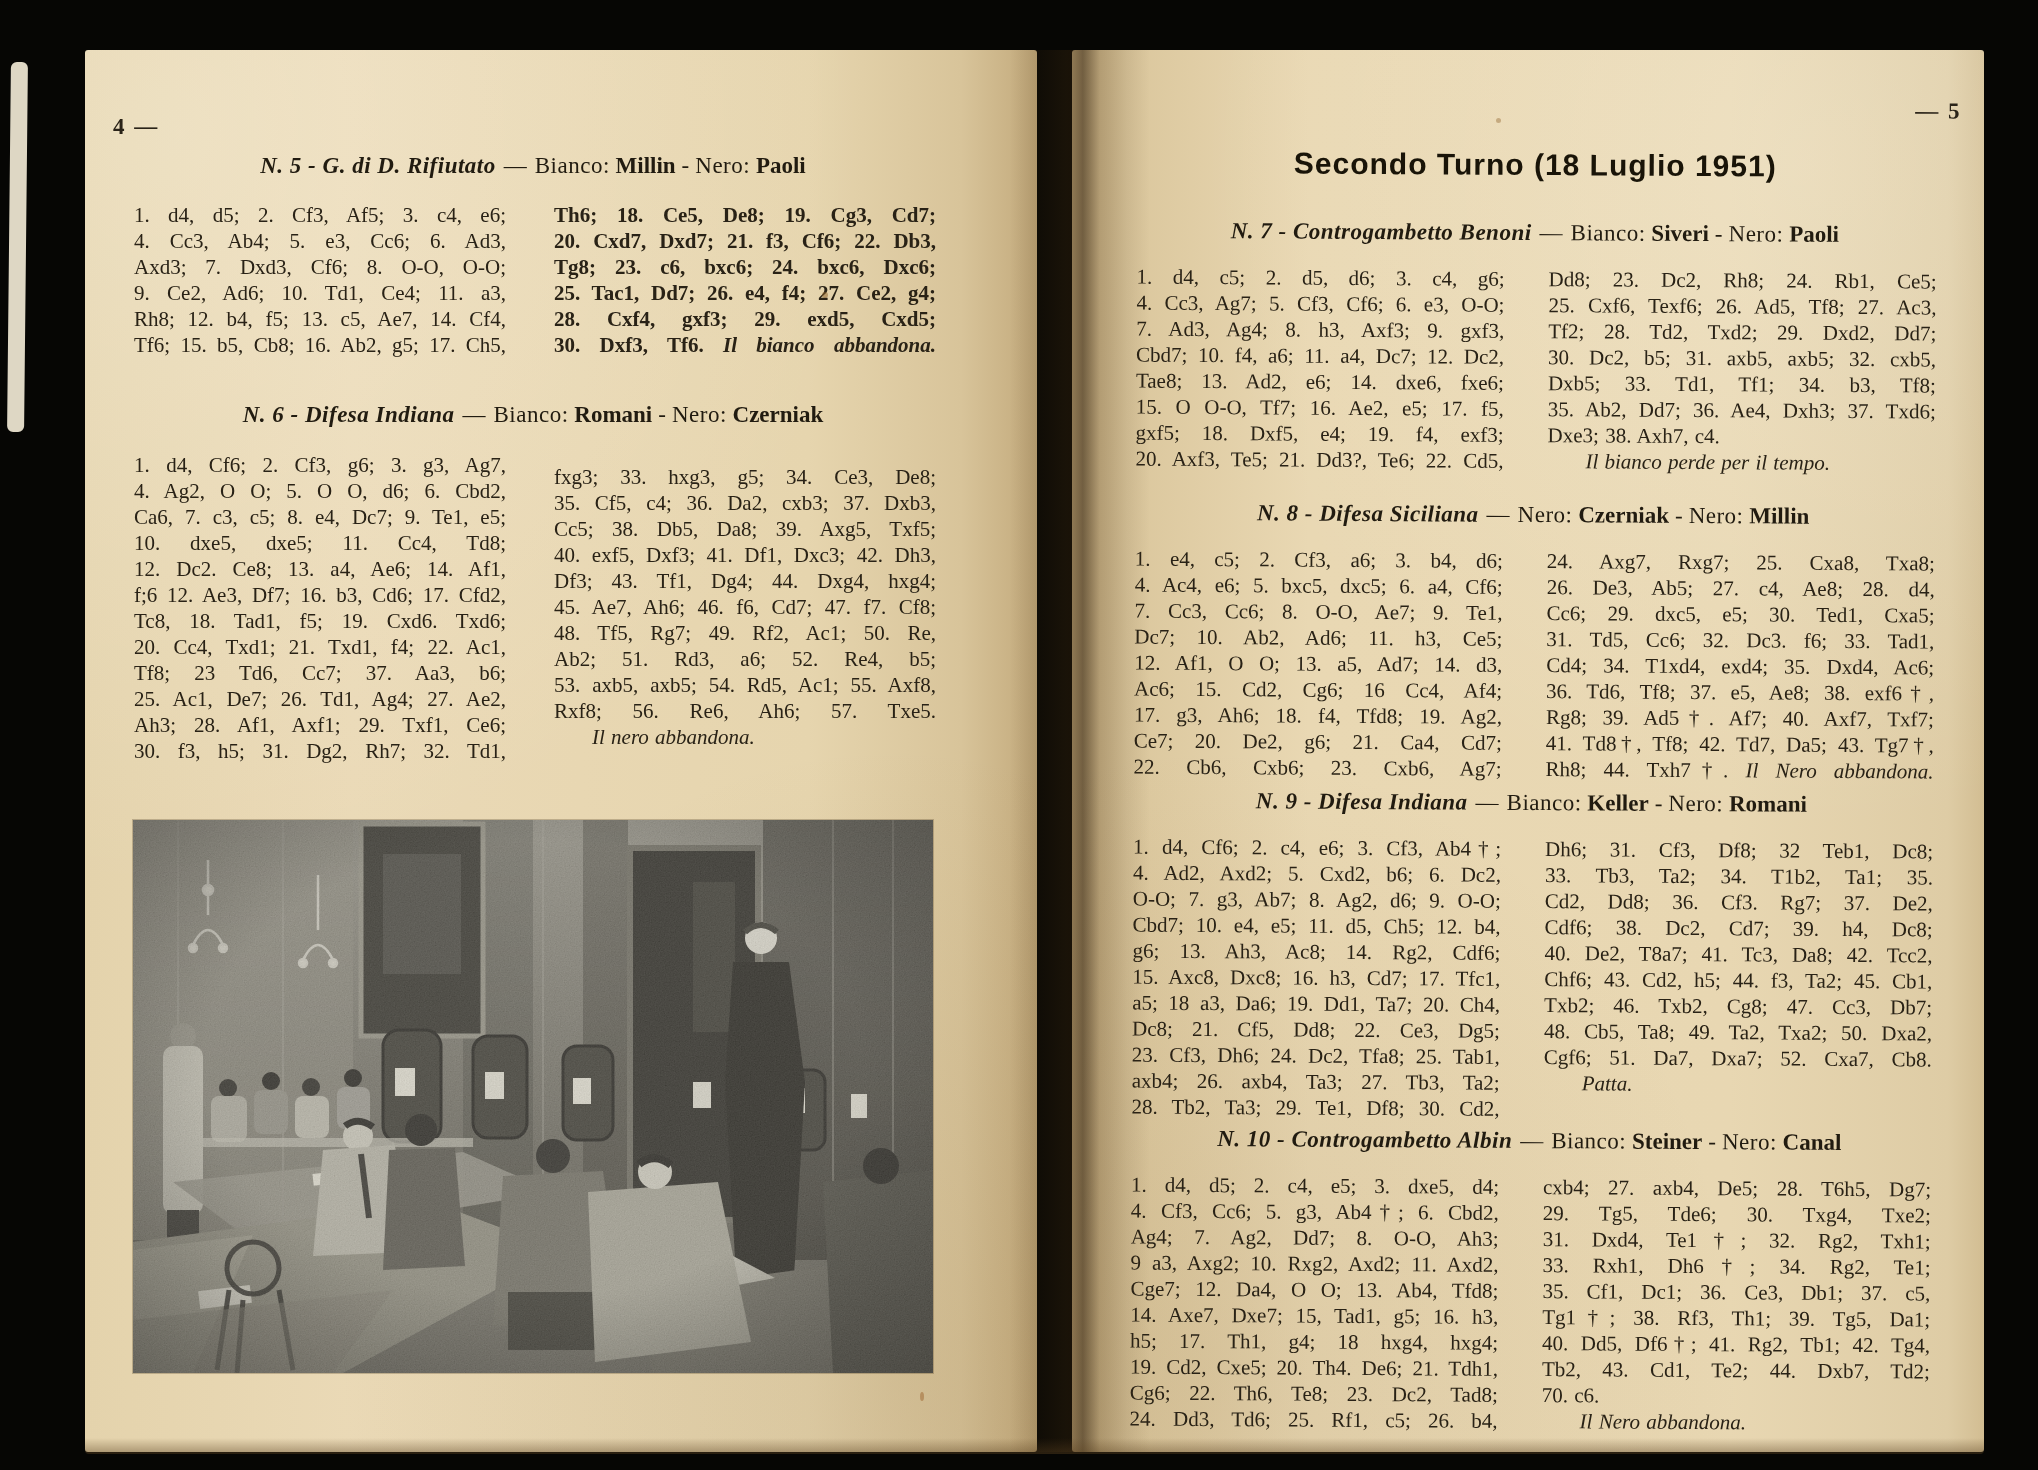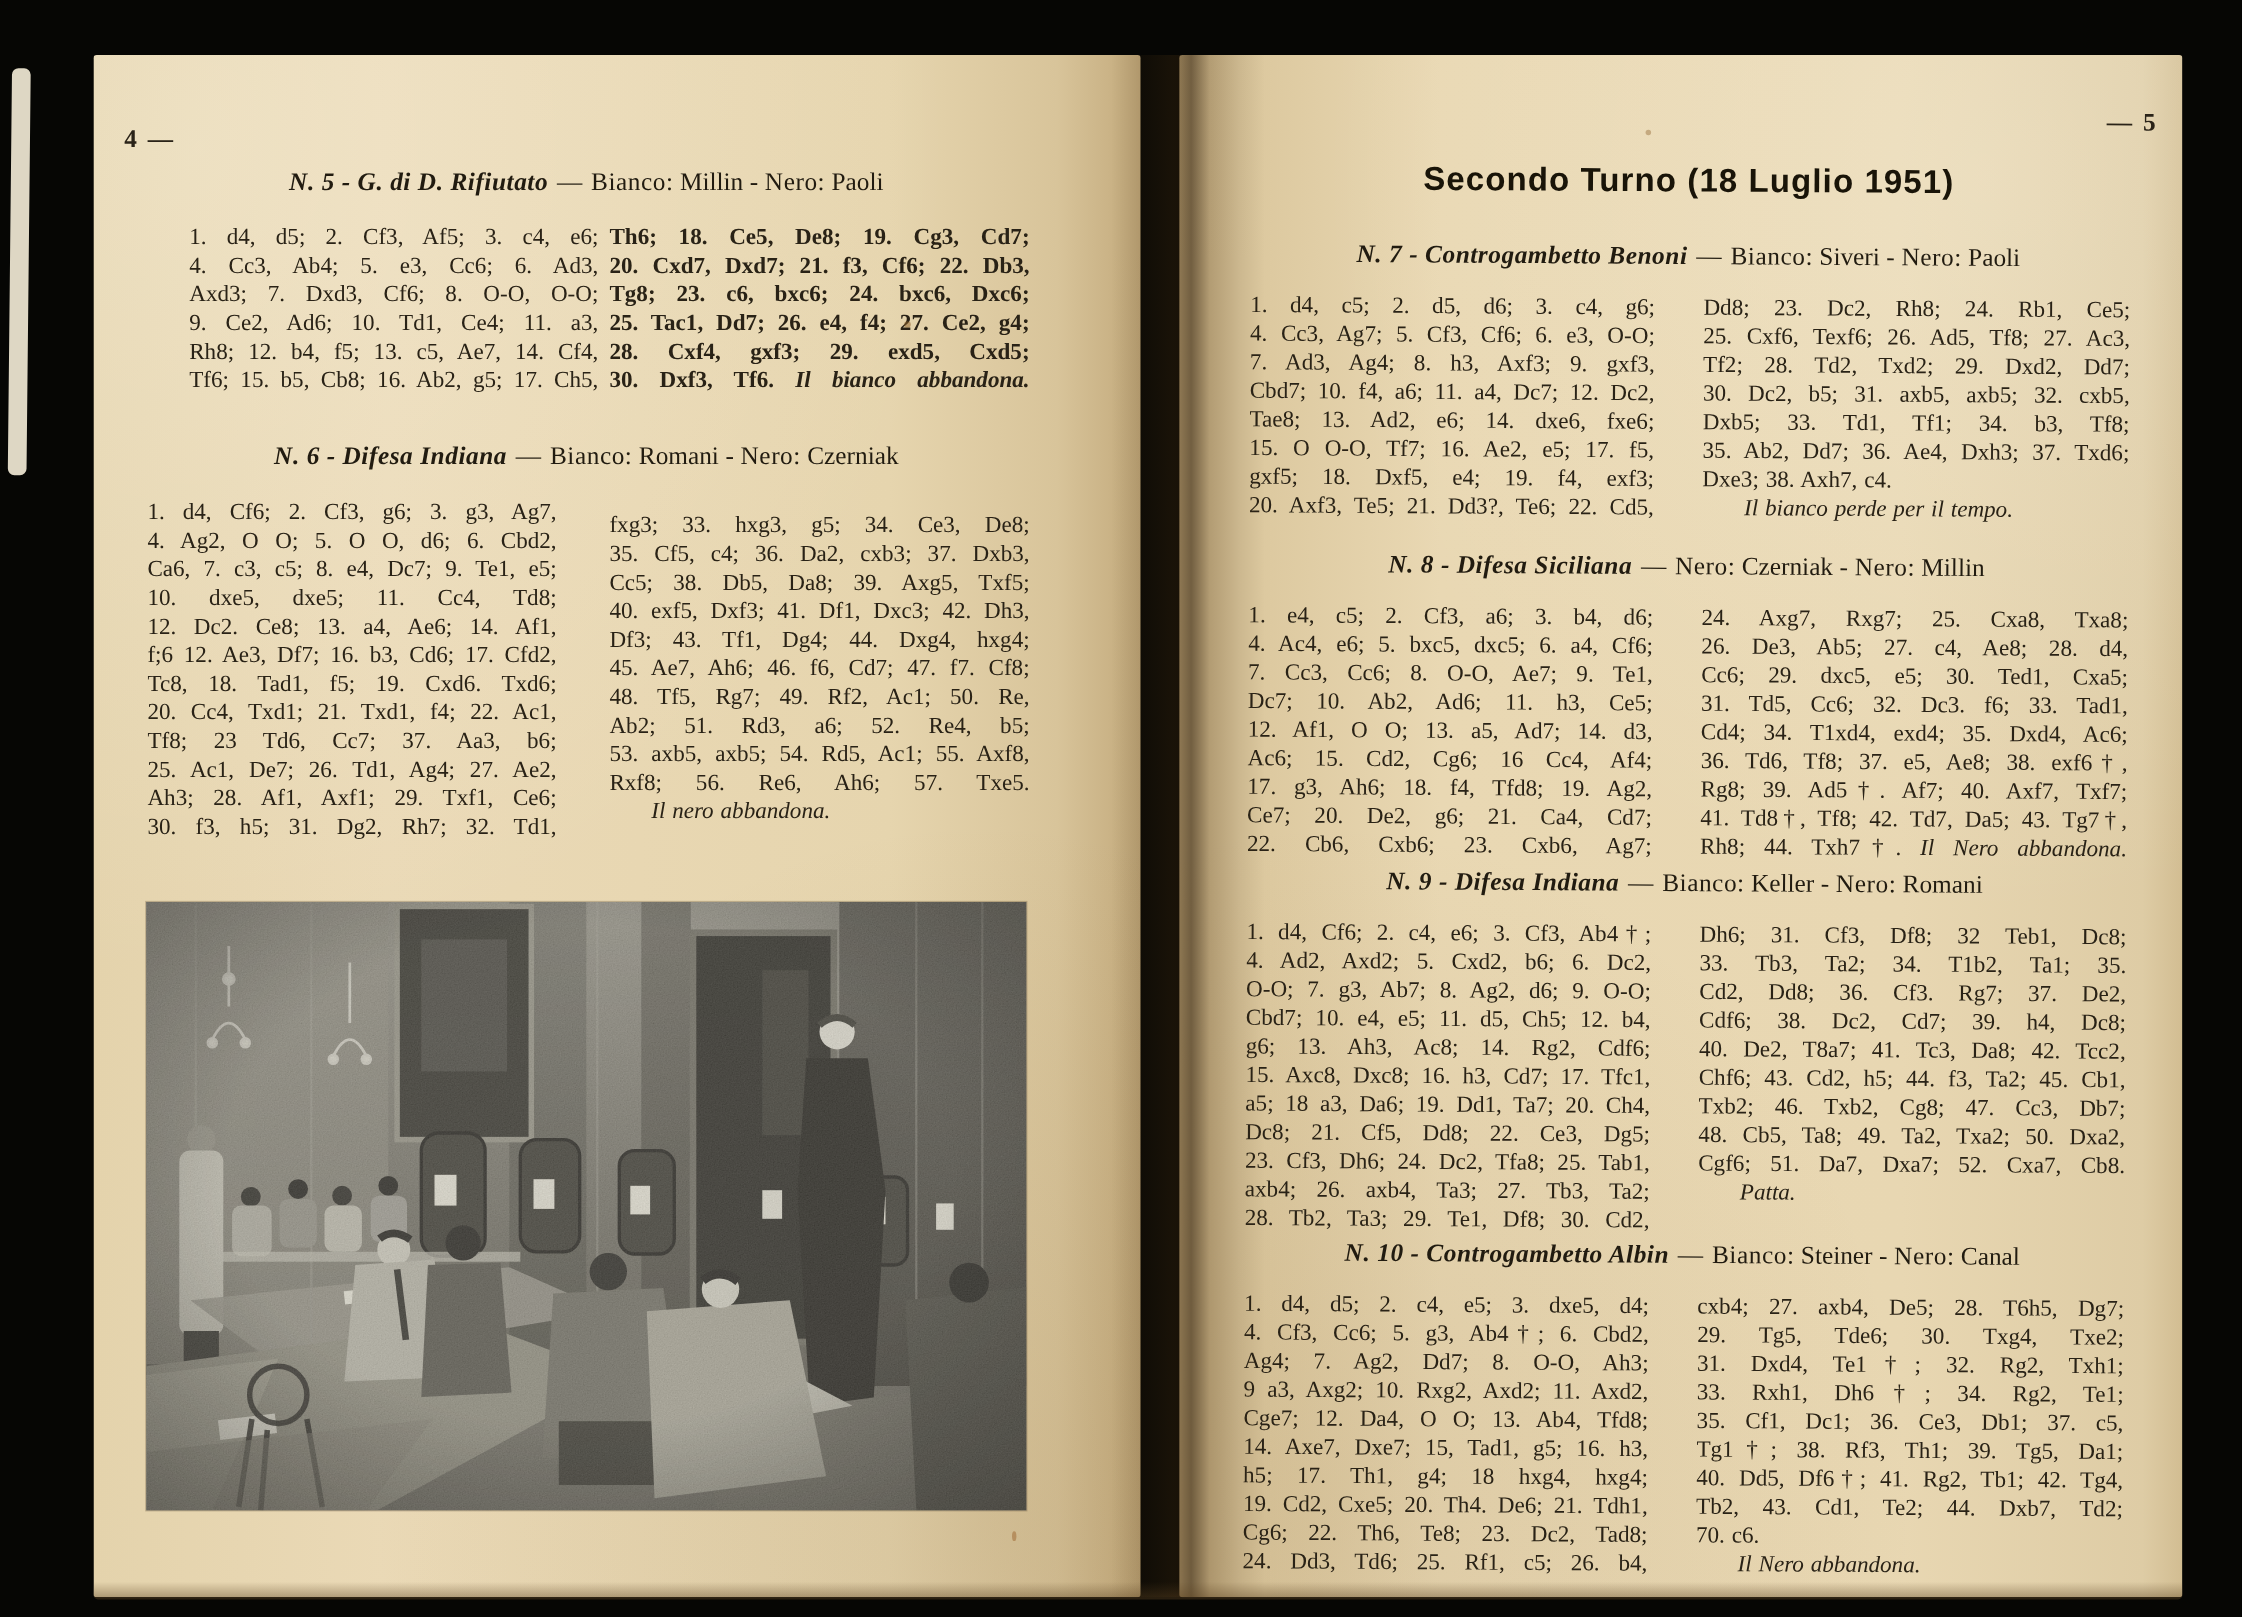--- a/index.html
+++ b/index.html
@@ -26,21 +26,21 @@
   .speck{position:absolute;border-radius:50%;}
 
   .pagenum{position:absolute;font-weight:bold;font-size:23px;color:#2a2318;letter-spacing:2px;}
   .section-header{position:absolute;left:62px;width:804px;text-align:center;
     font-family:"Liberation Sans","DejaVu Sans",sans-serif;font-weight:800;font-size:30px;
     color:#191408;letter-spacing:1px;}
   .g-head{position:absolute;text-align:center;font-size:23px;color:#211b10;white-space:nowrap;}
   .g-open{font-style:italic;font-weight:700;letter-spacing:.5px;}
   .g-dash{padding:0 8px;}
   .g-lbl{letter-spacing:.5px;}
-  .g-name{font-weight:400;margin-top:22px;}
+  .g-name{font-weight:700;margin-top:22px;}
   .g-hy{padding:0 6px;}
   .col{position:absolute;font-size:21px;color:#292216;}
   .tline{height:26px;line-height:26px;overflow:hidden;text-align:justify;text-align-last:justify;
          word-spacing:1px;}
   .tline.nojust{text-align:left;text-align-last:left;}
   .tline.ind{text-align:left;text-align-last:left;text-indent:38px;}
   .it{font-style:italic;}
   .photo{position:absolute;left:48px;top:770px;width:800px;height:553px;background:#6a675c;
          box-shadow:0 0 0 1px rgba(60,45,20,.25);}
   .photo svg{display:block;width:100%;height:100%;}
@@ -55,21 +55,21 @@
   <div class="book">
 
     <div class="page page-left">
       <div class="pagenum" style="left:28px;top:64px;">4 —</div>
 
       <div class="g-head" style="left:45px;top:103px;width:806px;">
         <span class="g-open">N. 5 - G. di D. Rifiutato</span><span class="g-dash">—</span><span class="g-lbl">Bianco:</span>
         <span class="g-name">Millin</span><span class="g-hy">-</span><span class="g-lbl">Nero:</span>
         <span class="g-name">Paoli</span>
       </div>
-      <div class="col" style="left:49px;top:152px;width:372px;margin-left:38px;">
+      <div class="col" style="left:49px;top:152px;width:372px;">
           <div class="tline"><span>1. d4, d5; 2. Cf3, Af5; 3. c4, e6;</span></div>
           <div class="tline"><span>4. Cc3, Ab4; 5. e3, Cc6; 6. Ad3,</span></div>
           <div class="tline"><span>Axd3; 7. Dxd3, Cf6; 8. O-O, O-O;</span></div>
           <div class="tline"><span>9. Ce2, Ad6; 10. Td1, Ce4; 11. a3,</span></div>
           <div class="tline"><span>Rh8; 12. b4, f5; 13. c5, Ae7, 14. Cf4,</span></div>
           <div class="tline"><span>Tf6; 15. b5, Cb8; 16. Ab2, g5; 17. Ch5,</span></div>
         </div>
       <div class="col" style="left:469px;top:152px;width:382px;font-weight:bold;">
           <div class="tline"><span>Th6; 18. Ce5, De8; 19. Cg3, Cd7;</span></div>
           <div class="tline"><span>20. Cxd7, Dxd7; 21. f3, Cf6; 22. Db3,</span></div>

